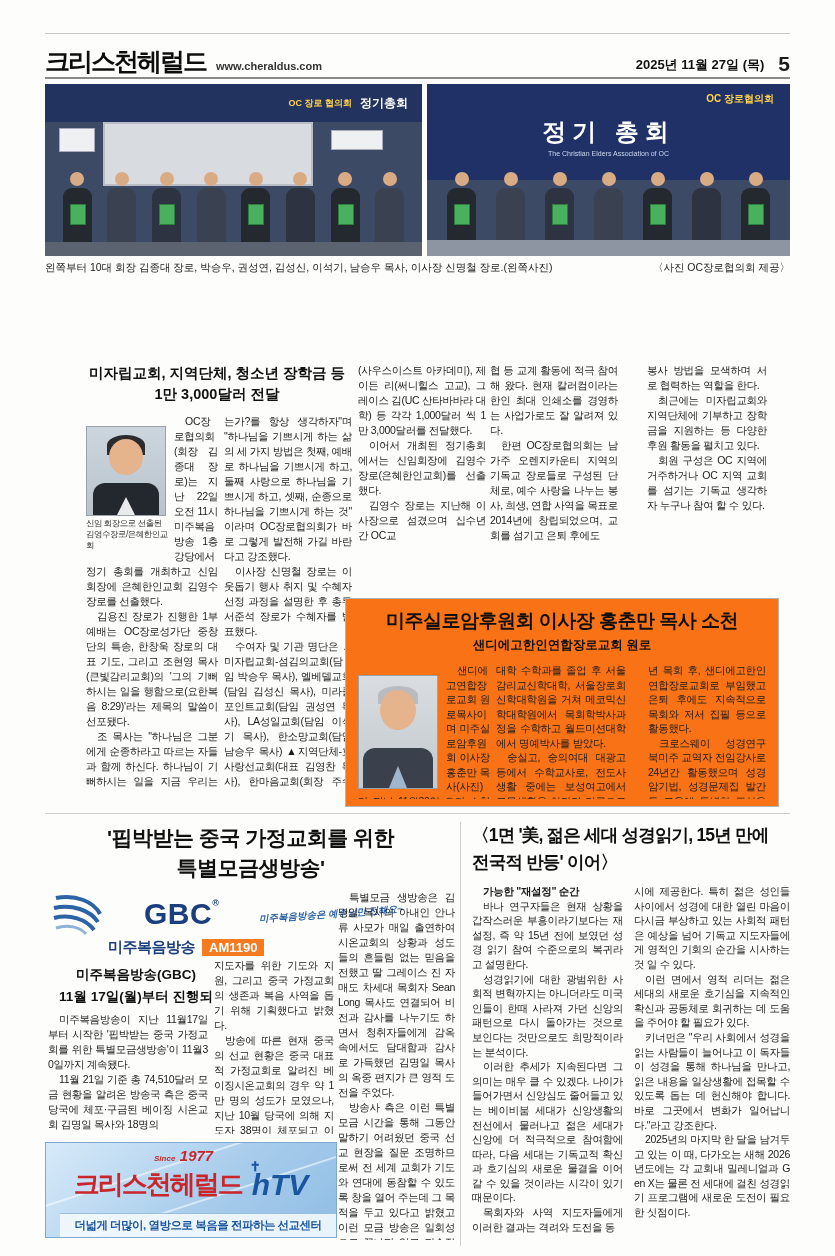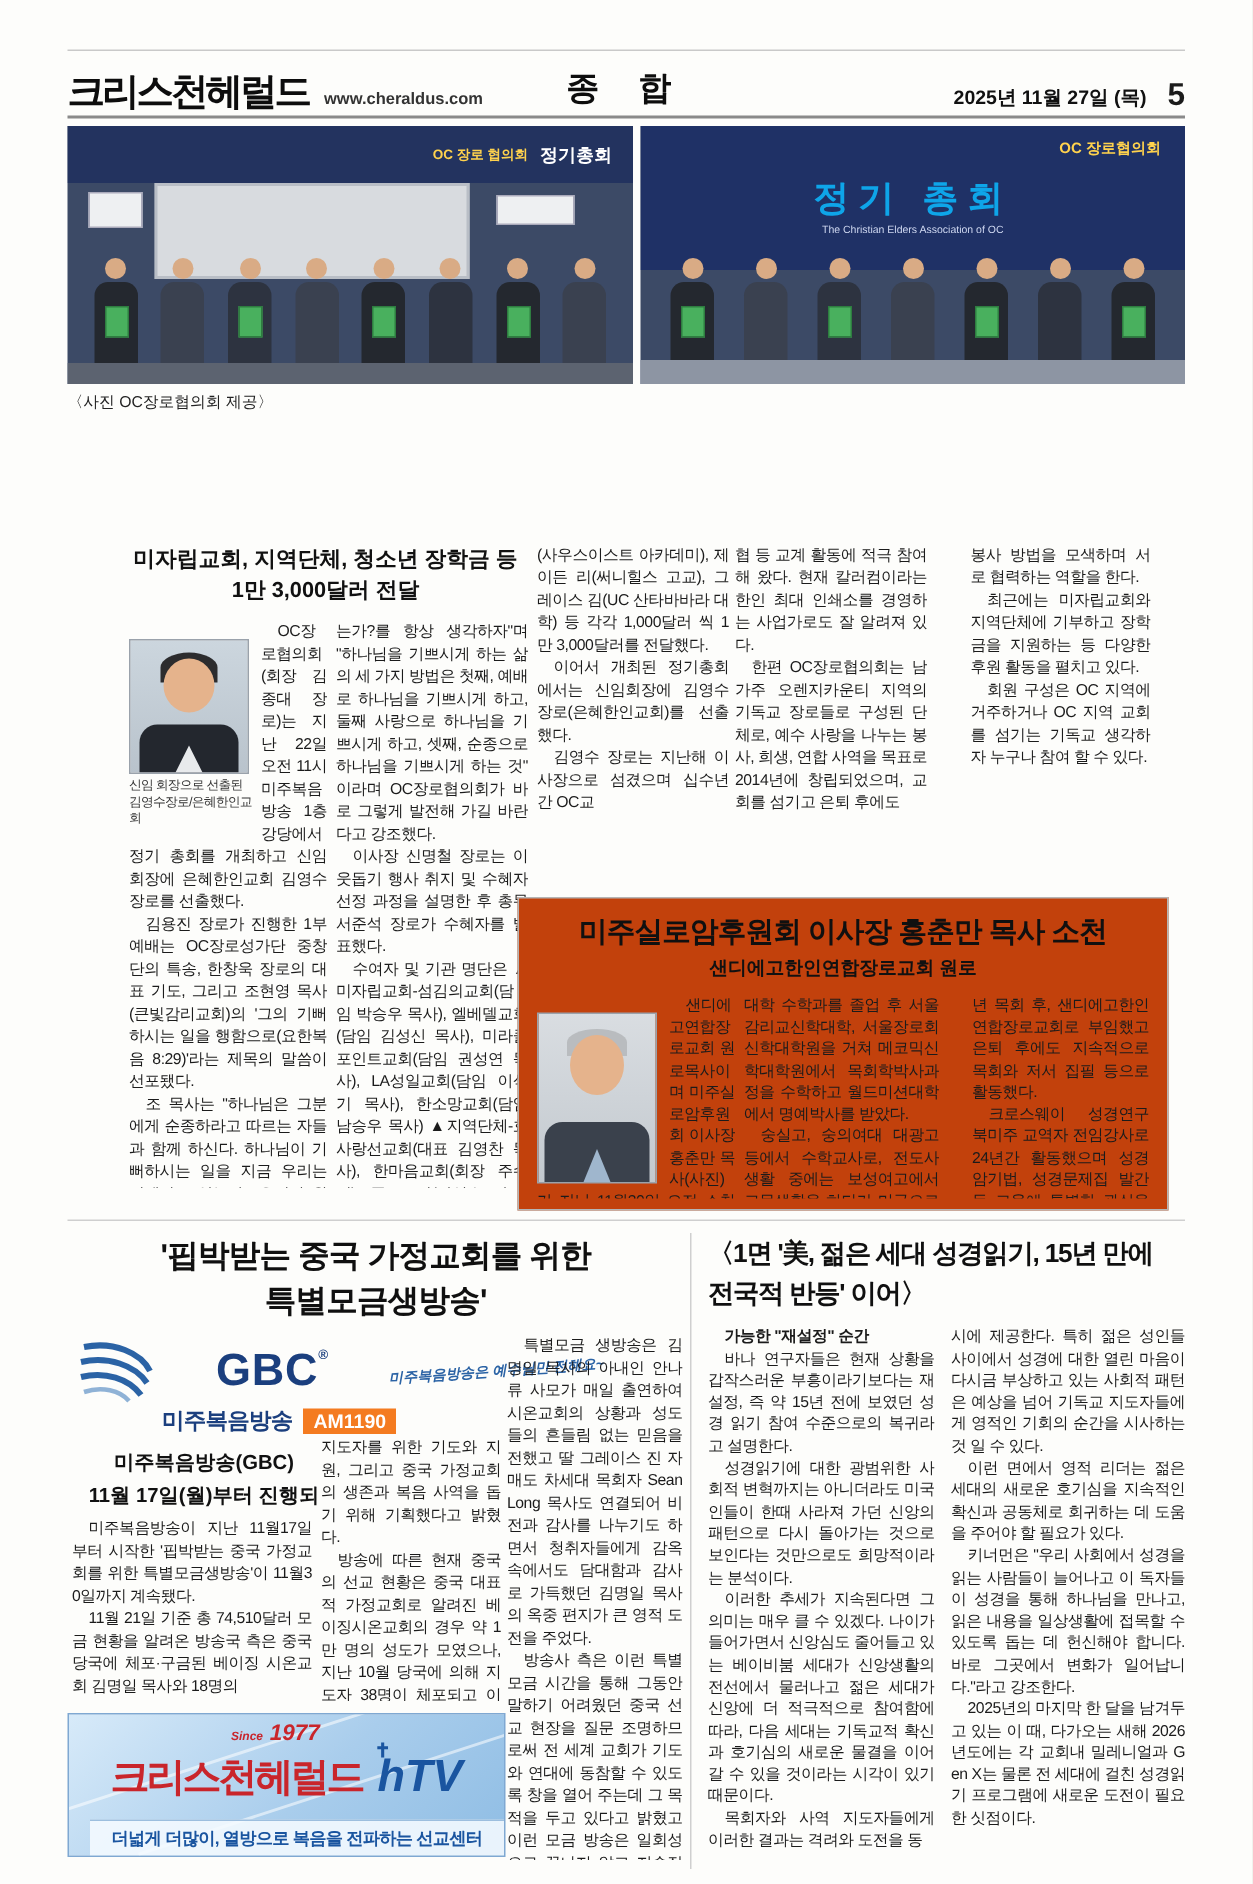--- a/index.html
+++ b/index.html
@@ -23,21 +23,21 @@
   .pl-top{position:absolute;left:0;top:0;right:0;height:38px;background:#23335f;
           display:flex;align-items:center;justify-content:flex-end;padding-right:14px;gap:8px;}
   .pl-org{color:#ffd24d;font-size:9px;font-weight:700;}
   .pl-title{color:#fff;font-size:12px;font-weight:800;}
   .pl-screen{position:absolute;left:58px;top:38px;width:210px;height:64px;background:#d8dbdf;
              box-shadow:inset 0 0 0 2px #b9bec6;}
   .pl-sign{position:absolute;background:#eef0f2;border:1px solid #aab;}
   .pl-floor{position:absolute;left:0;right:0;bottom:0;height:14px;background:#5c6370;}
   .pr-banner{position:absolute;left:0;top:0;right:0;height:96px;background:#1f3166;}
   .pr-org{position:absolute;right:16px;top:8px;color:#ffd24d;font-size:10px;font-weight:800;}
-  .pr-title{position:absolute;left:0;right:0;top:32px;text-align:center;color:#0ea5e9;
+  .pr-title{position:absolute;left:0;right:0;top:32px;text-align:center;color:#ffffff;
             font-size:24px;font-weight:800;letter-spacing:6px;}
   .pr-sub{position:absolute;left:0;right:0;top:66px;text-align:center;color:#cdd6ef;font-size:7px;}
   .pr-floor{position:absolute;left:0;right:0;bottom:0;height:16px;background:#8d95a3;}
   .people-row{position:absolute;left:10px;right:10px;bottom:10px;display:flex;
               justify-content:space-around;align-items:flex-end;}
   .person{display:flex;flex-direction:column;align-items:center;}
   .p-head{width:14px;height:14px;border-radius:50%;background:#d9ab85;}
   .p-body{width:29px;height:58px;background:#24282f;border-radius:9px 9px 0 0;
           position:relative;margin-top:2px;}
   .person:nth-child(even) .p-body{background:#3a4150;}
@@ -65,21 +65,21 @@
   .pt-hair{position:absolute;left:50%;transform:translateX(-50%);border-radius:50% 50% 0 0;
            background:#2c2c2e;}
   .pt-body{position:absolute;left:50%;transform:translateX(-50%);bottom:0;
            background:#23272e;border-radius:12px 12px 0 0;}
   .pt-shirt{position:absolute;left:50%;transform:translateX(-50%);bottom:0;width:0;height:0;
             border-left:9px solid transparent;border-right:9px solid transparent;}
   .inline-cap{font-size:8.5px;line-height:11px;color:#333;text-align:left;margin-top:2px;
               letter-spacing:-0.5px;}
   
   .obit-box{position:absolute;left:345px;top:598px;width:432px;height:207px;
-            border:1px solid #b5b5b5;background:#c2410c;}
+            border:1px solid #b5b5b5;background:#f97316;}
   .obit-title{position:absolute;left:0;right:0;top:9px;text-align:center;font-size:19px;
               font-weight:600;letter-spacing:-0.5px;color:#101010;}
   .obit-sub{position:absolute;left:0;right:0;top:38px;text-align:center;font-size:12.5px;
             font-weight:800;color:#111;}
   .obit-col{top:64px;height:136px;line-height:14.5px;}
   
   .gbc-title{position:absolute;left:48px;top:823px;width:405px;text-align:center;
              font-size:21px;font-weight:800;line-height:30px;letter-spacing:-0.5px;color:#101010;}
   .gbc-logo{position:absolute;left:50px;top:892px;width:282px;height:62px;}
   .gbc-row1{display:flex;align-items:center;gap:36px;}
@@ -120,21 +120,20 @@
 <body>
 
 <div class="page">
 
   <div class="rule" style="left:45px;top:33px;width:745px;height:1px;"></div>
   <div class="rule" style="left:45px;top:77px;width:745px;height:2px;background:#8a8a8a;"></div>
 
   <div class="masthead">
     <span class="logo">크리스천헤럴드</span>
     <span class="site">www.cheraldus.com</span>
-    <span class="section">종 합</span>
     <span class="dateblock">
       <span class="date">2025년 11월 27일 (목)</span>
       <span class="pageno">5</span>
     </span>
   </div>
 
   <div class="photo photo-l">
     <div class="pl-top">
       <span class="pl-org">OC 장로 협의회</span>
       <span class="pl-title">정기총회</span>
@@ -228,20 +227,21 @@
           <div class="p-head"></div>
           <div class="p-body">
             <div class="p-folder"></div>
           </div>
         </div>
       </div>
     <div class="pr-floor"></div>
   </div>
 
   <div class="photo-caption">
+    <span>왼쪽부터 10대 회장 김종대 장로, 박승우, 권성연, 김성신, 이석기, 남승우 목사, 이사장 신명철 장로.(왼쪽사진)</span>
     <span>〈사진 OC장로협의회 제공〉</span>
   </div>
 
 
   <div class="subhead" style="left:86px;top:363px;width:262px;">
     <div>미자립교회, 지역단체, 청소년 장학금 등</div>
     <div>1만 3,000달러 전달</div>
   </div>
 
   <div class="txt" style="left:86px;top:414px;width:132px;height:378px;">

